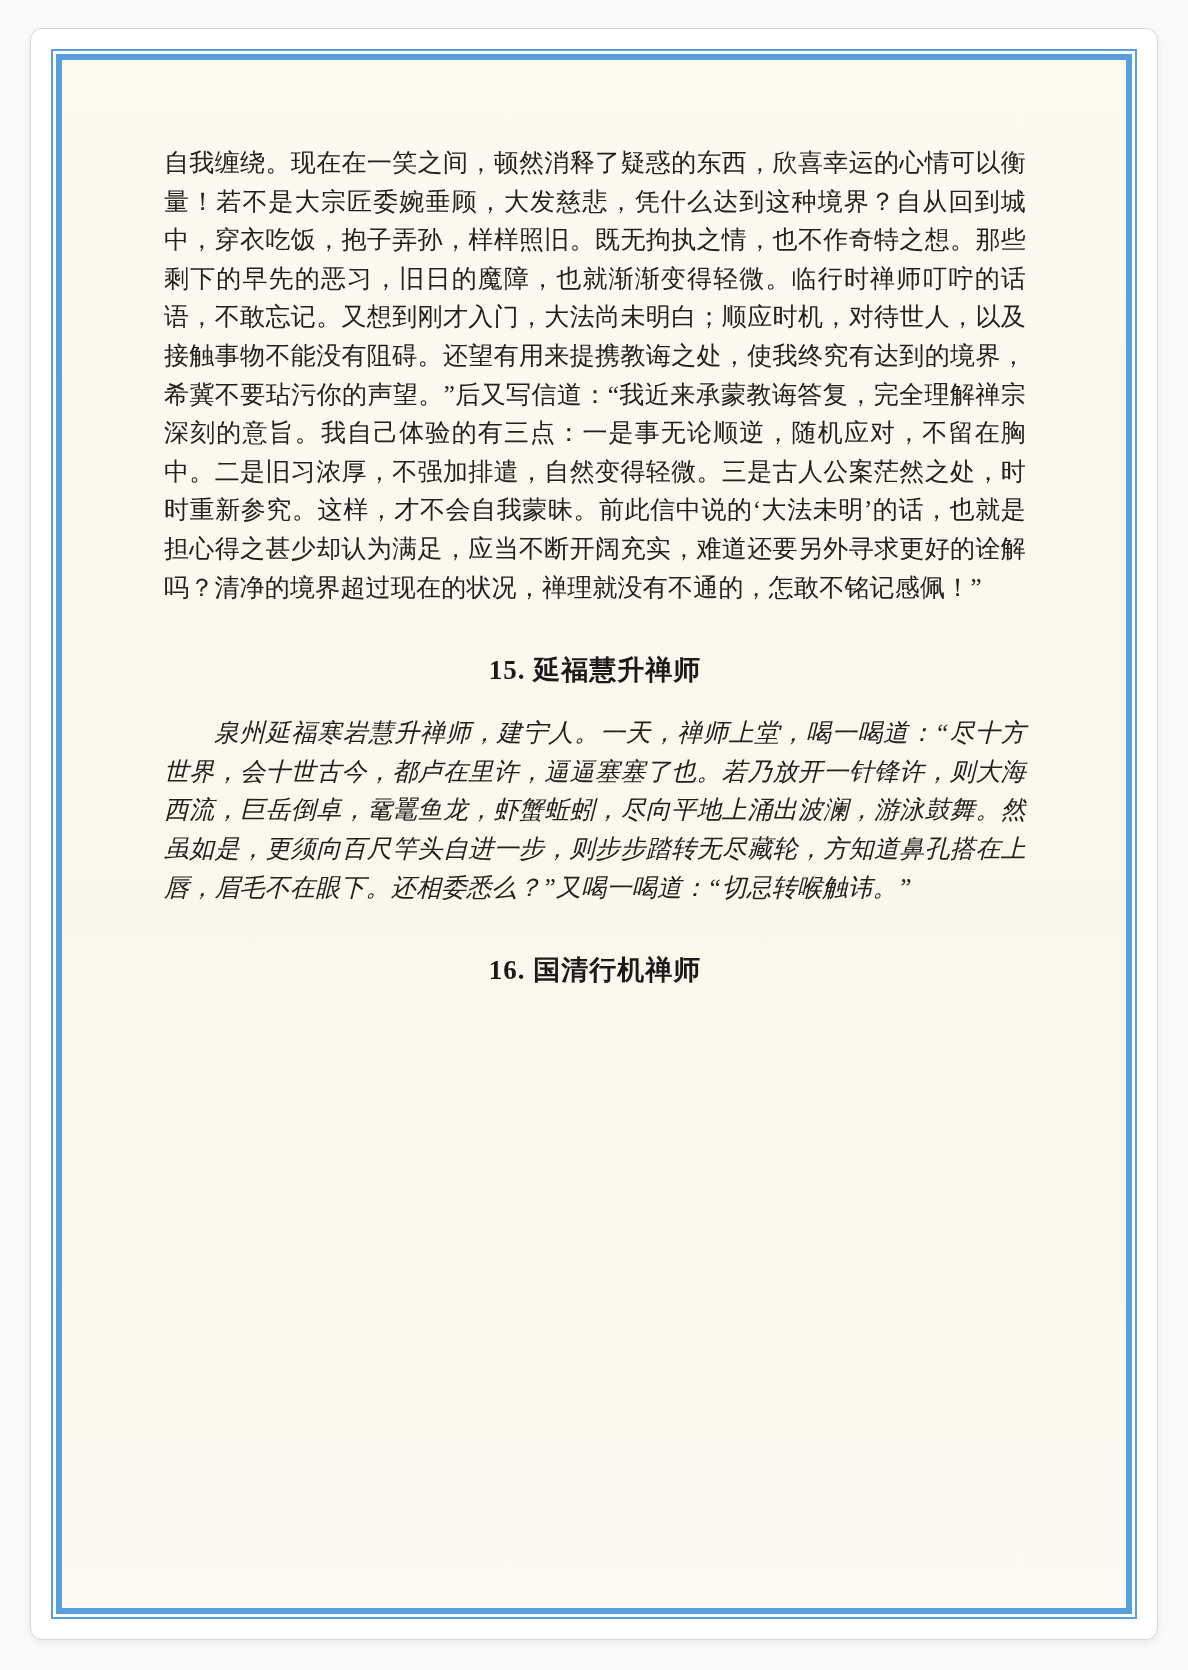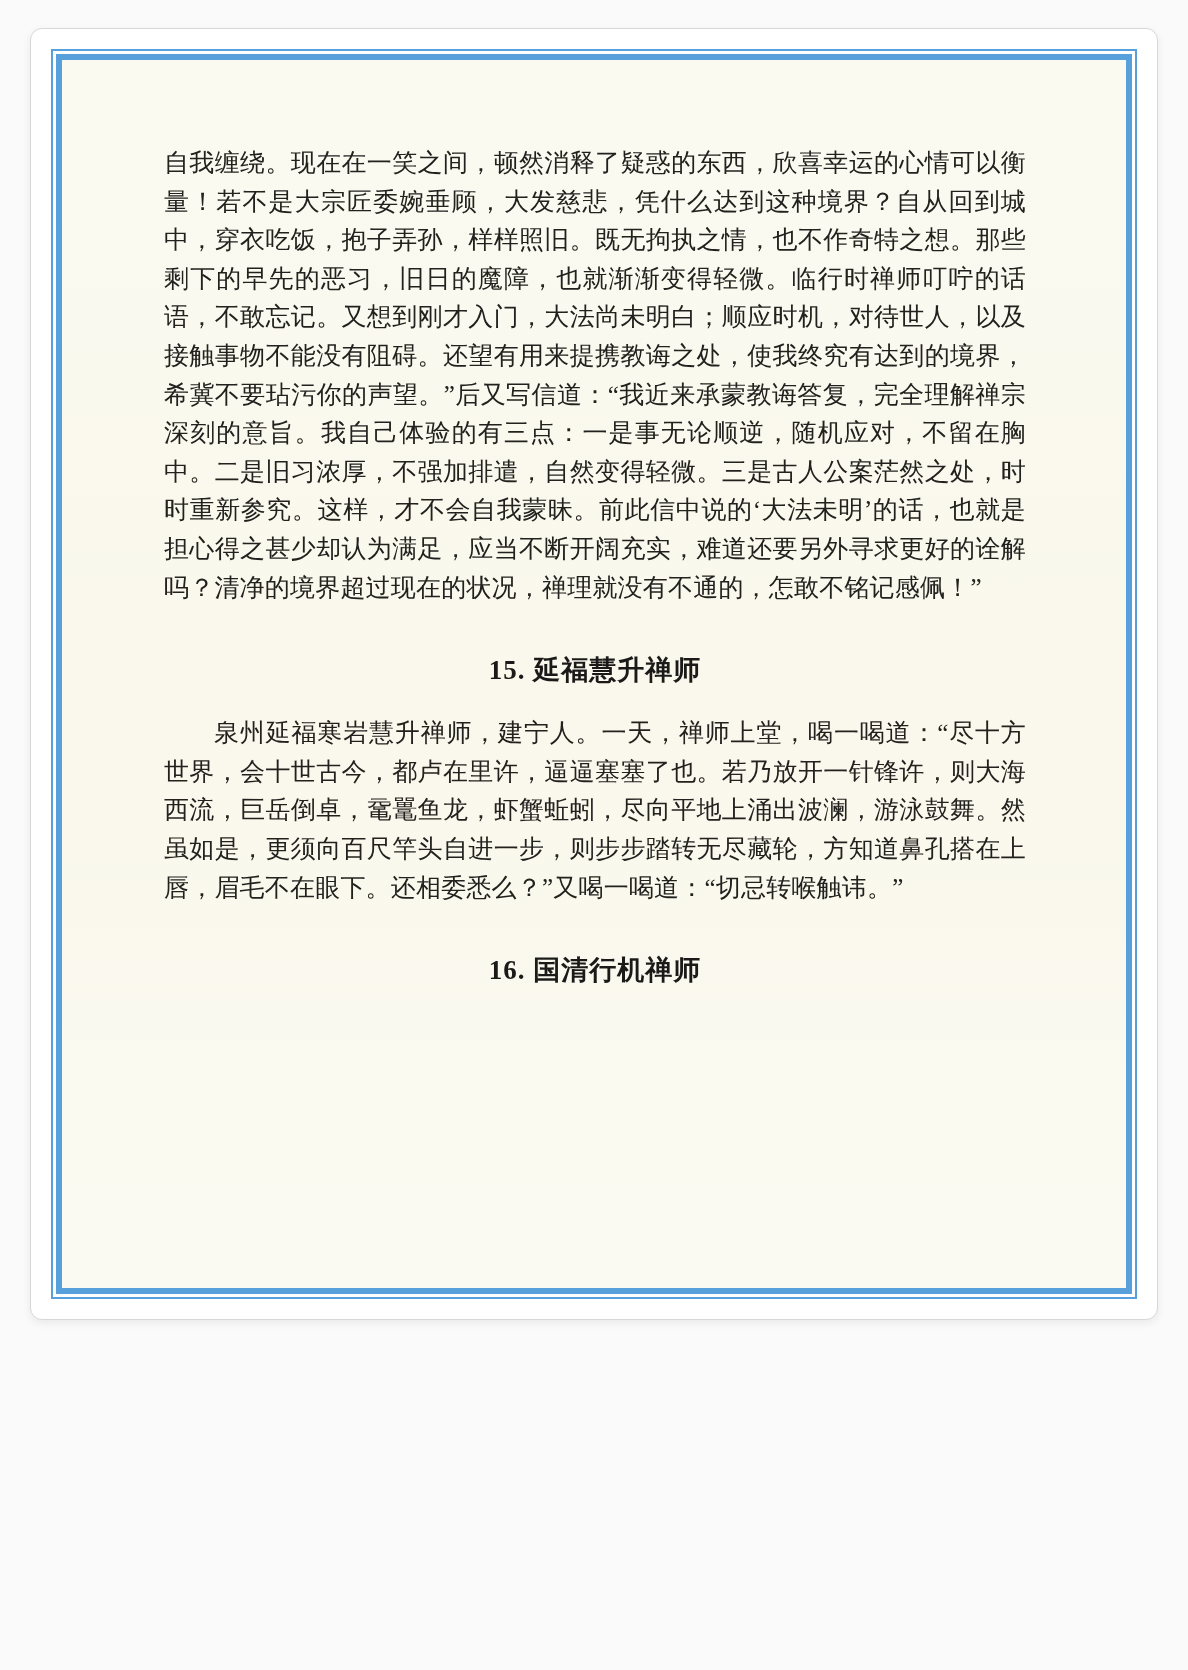--- a/index.html
+++ b/index.html
@@ -19,21 +19,21 @@
     position:relative;
     width:1188px;
     height:1670px;
     overflow:hidden;
   }
   .page-card{
     position:absolute;
     left:30px;
     top:28px;
     width:1128px;
-    height:1292px;
+    height:1612px;
     background:var(--card-bg);
     border:1px solid #d8d8d8;
     border-radius:12px;
     box-shadow:0 3px 8px rgba(0,0,0,0.07);
     box-sizing:border-box;
   }
   .frame-outer{
     position:absolute;
     left:20px; top:20px; right:20px; bottom:20px;
     border:2px solid var(--frame-color);
@@ -58,20 +58,21 @@
     margin:0;
     font-size:25px;
     line-height:38.6px;
     color:#23211e;
     text-align:justify;
     letter-spacing:0.2px;
     word-break:break-all;
   }
   .para.indent{
     text-indent:2em;
+    font-style:italic;
   }
   .section-heading{
     margin:46px 0 27px 0;
     font-size:27px;
     line-height:34px;
     font-weight:bold;
     color:#1b1a18;
     letter-spacing:1px;
     text-align:center;
   }

